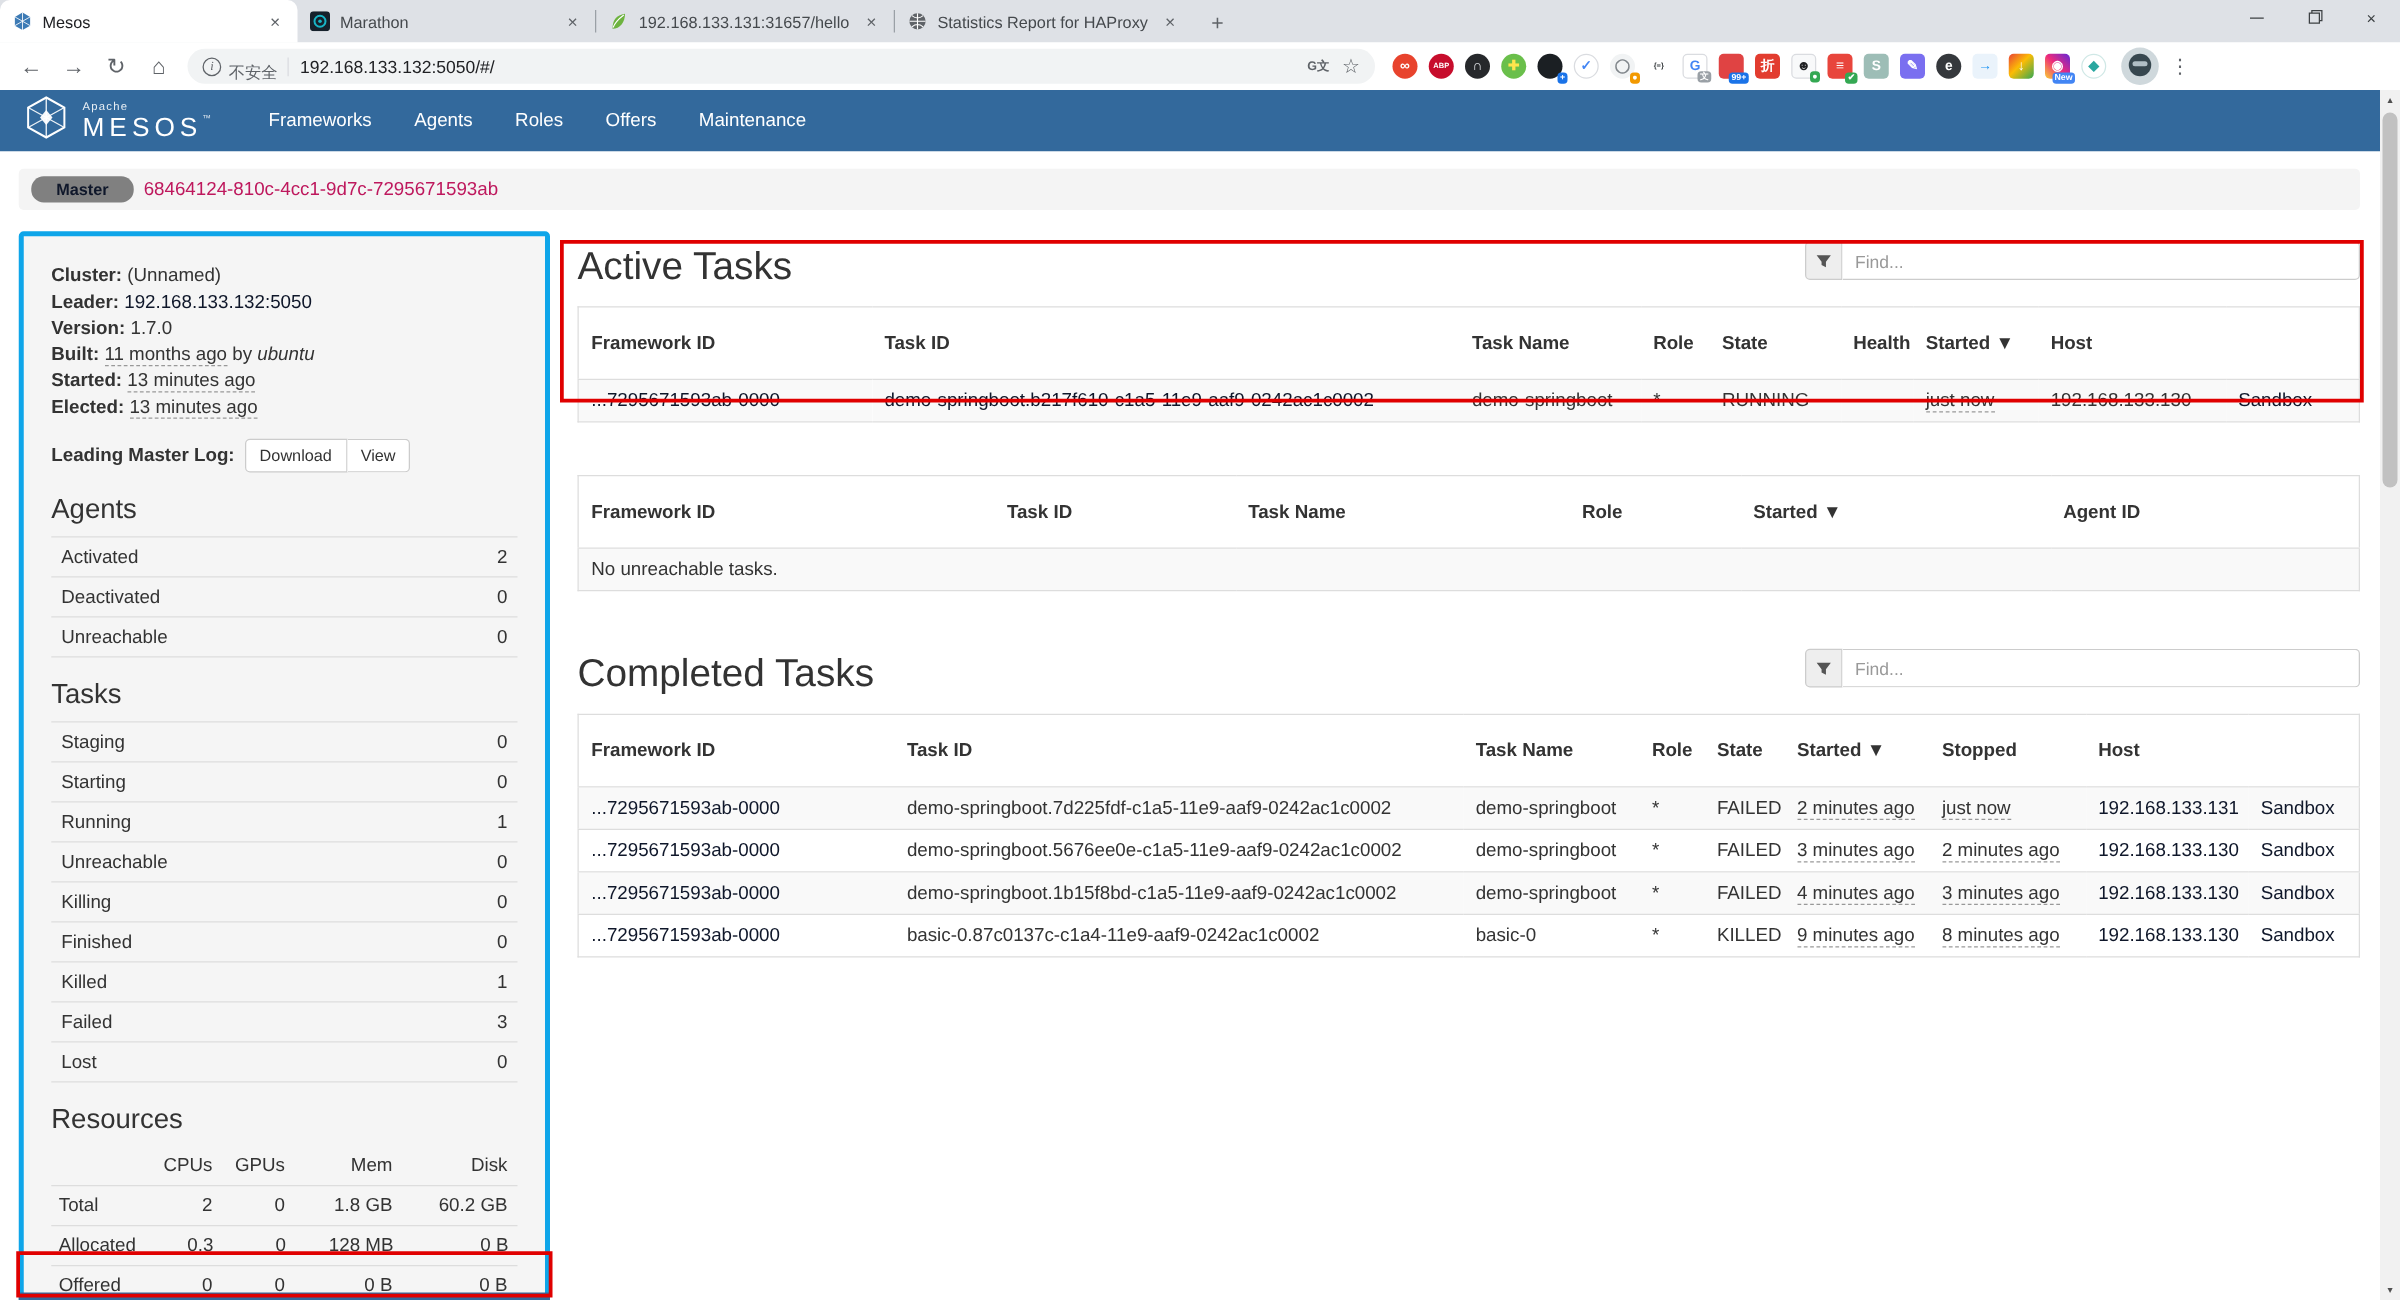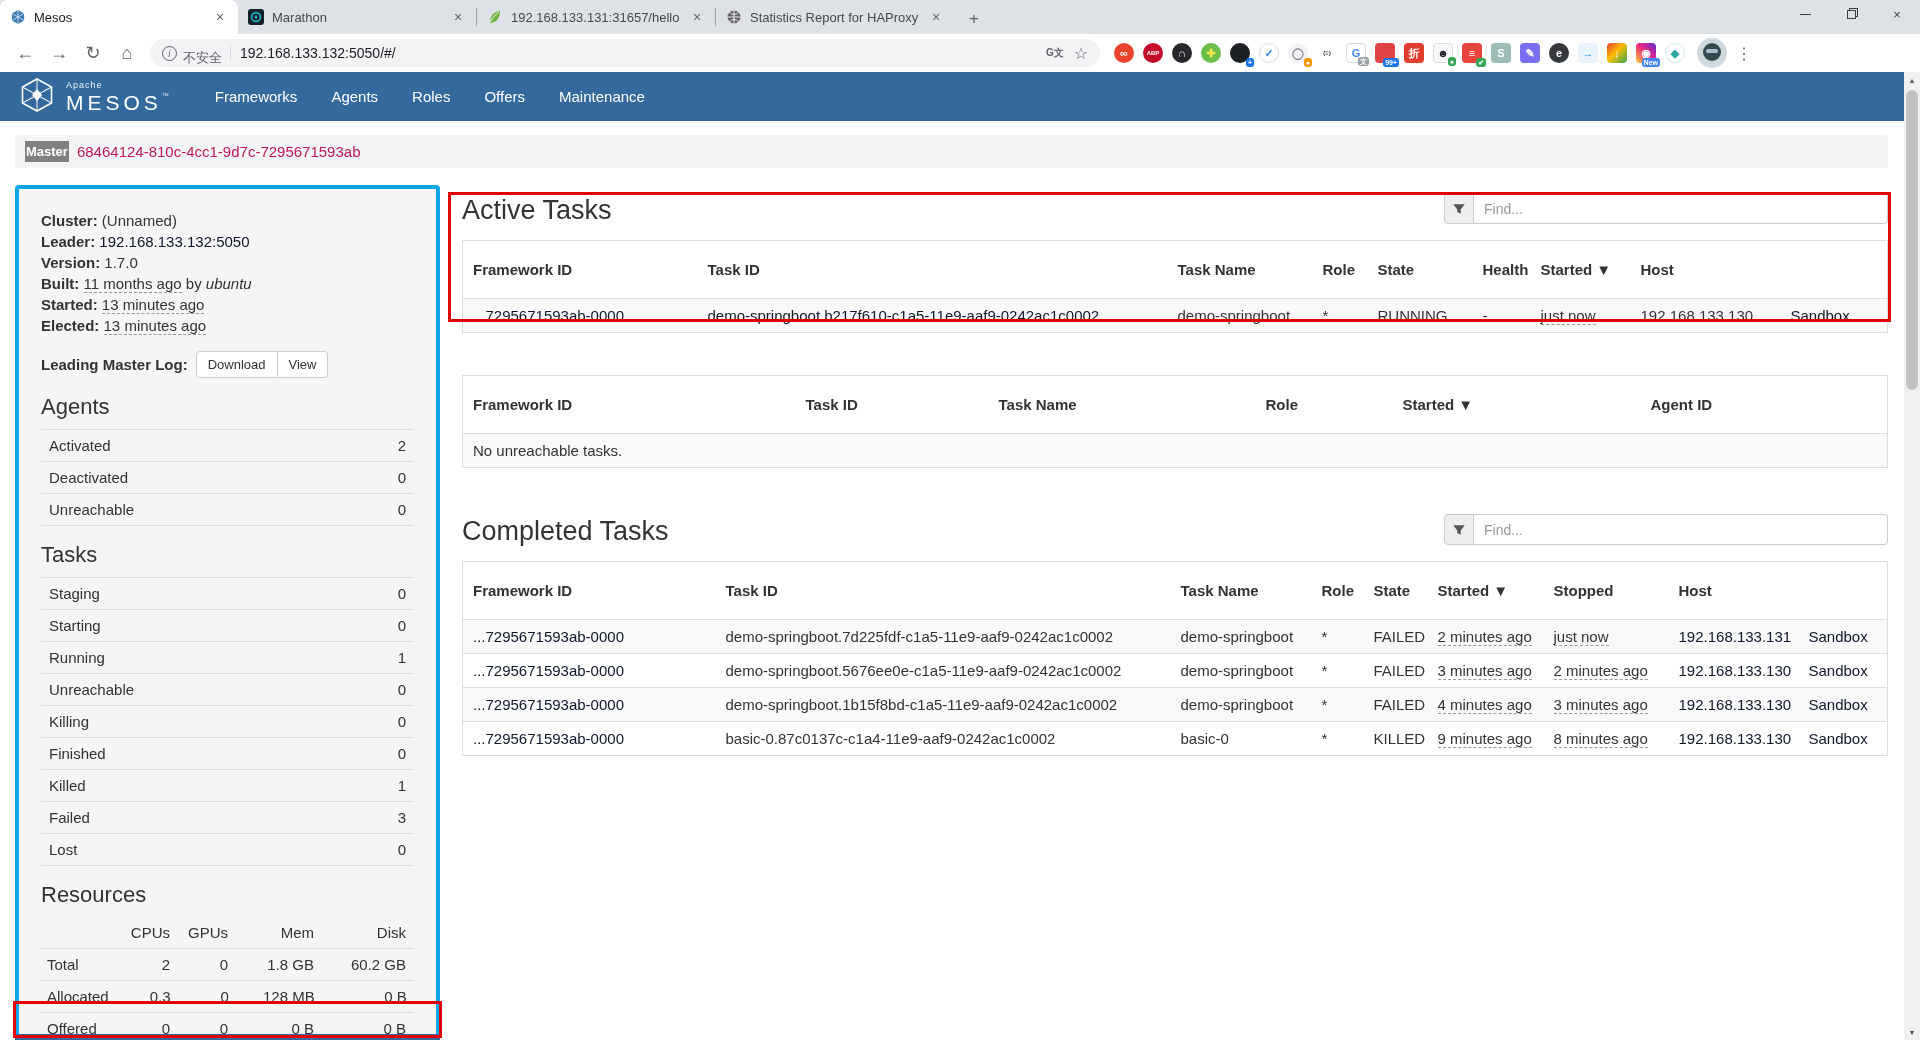--- a/index.html
+++ b/index.html
@@ -45,21 +45,21 @@
   .brand { display:flex; align-items:center; gap:10px; margin-right:46px; }
   .brand-txt { color:#fff; line-height:1; }
   .brand-apache { font-size:9px; letter-spacing:1px; opacity:.9; display:block; margin-bottom:2px; }
   .brand-mesos { font-size:21px; letter-spacing:4px; font-weight:400; }
   .brand-tm { font-size:7px; vertical-align:top; opacity:.8; }
   .navitems { display:flex; gap:34px; }
   .navitem { color:#fff; font-size:15px; cursor:pointer; }
 
   
   .masterbar { position:absolute; left:15px; top:135px; width:1873px; height:33px; background:#f4f4f4; border-radius:4px; display:flex; align-items:center; padding:0 10px; gap:8px; }
-  .mbadge { background:#808080; color:#ffffff; font-size:13px; font-weight:bold; padding:3px 1px; border-radius:0; }
+  .mbadge { background:#808080; color:#0f172a; font-size:13px; font-weight:bold; padding:3px 20px; border-radius:10px; }
   .mid { color:#be185d; font-size:15px; }
 
   
   .sidebar { position:absolute; left:15px; top:185px; width:425px; height:975px; background:#f5f5f5; border:4px solid #0ea5e9; border-radius:4px; padding:22px 22px 0; color:#333; overflow:hidden; }
   .meta { font-size:15px; line-height:20px; margin-bottom:1px; }
   .meta b { font-weight:bold; }
   .lnk { color:#0f172a; cursor:pointer; text-decoration:none; }
   .dashed { border-bottom:1px dashed #999; cursor:default; }
   .it { font-style:italic; }
   .logrow { margin:15px 0 2px; font-size:15px; display:flex; align-items:center; gap:8px; }
@@ -73,21 +73,21 @@
   .slist .srow:last-child { border-bottom:1px solid #ddd; }
   .rrow { display:grid; grid-template-columns:1fr 62px 58px 86px 92px; padding:7px 8px 7px 6px; font-size:15px; }
   .rrow span { text-align:right; }
   .rrow span:first-child { text-align:left; }
   .rbody .rrow { border-top:1px solid #ddd; }
   .bluestrip { position:absolute; left:15px; top:1034px; width:425px; height:6px; background:#33699c; }
 
   
   .main { position:absolute; left:462px; top:185px; width:1426px; color:#333; }
   .sec { position:relative; }
-  .sec h2 { font-size:27px; font-weight:400; color:#333; padding-top:10px; margin-bottom:14px; }
+  .sec h2 { font-size:31px; font-weight:400; color:#333; padding-top:10px; margin-bottom:14px; }
   .sec-unreach { margin-top:42px; }
   .sec-completed { margin-top:38px; }
   .filter { position:absolute; right:0; top:8px; display:flex;margin-left:40px; }
   .funnelbtn { width:30px; height:31px; background:#eee; border:1px solid #ccc; border-radius:4px 0 0 4px; display:flex; align-items:center; justify-content:center; }
   .find { width:414px; height:31px; border:1px solid #ccc; border-left:none; border-radius:0 4px 4px 0; font-family:inherit; font-size:14px; color:#333; padding:0 10px; outline:none; background:#fff; }
   .find::placeholder { color:#999; }
   table { border-collapse:collapse; table-layout:fixed; width:1426px; border:1px solid #ddd; font-size:15px; }
   th { text-align:left; font-weight:bold; padding:20px 10px; border-bottom:1px solid #ddd; white-space:nowrap; overflow:hidden; }
   td { padding:8px 10px; border-top:1px solid #ddd; white-space:nowrap; overflow:hidden; }
   tbody tr:nth-child(odd) { background:#f9f9f9; }

